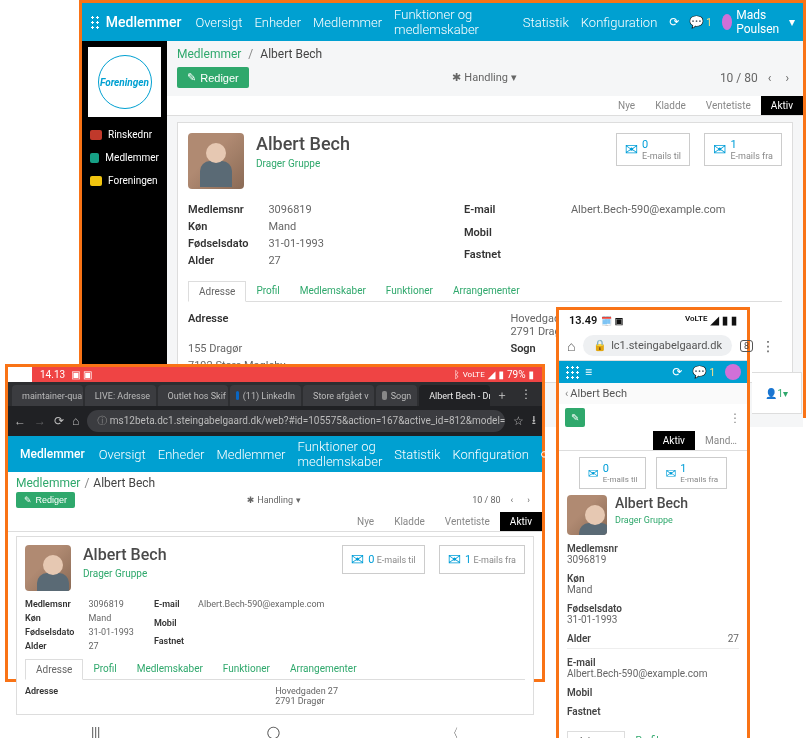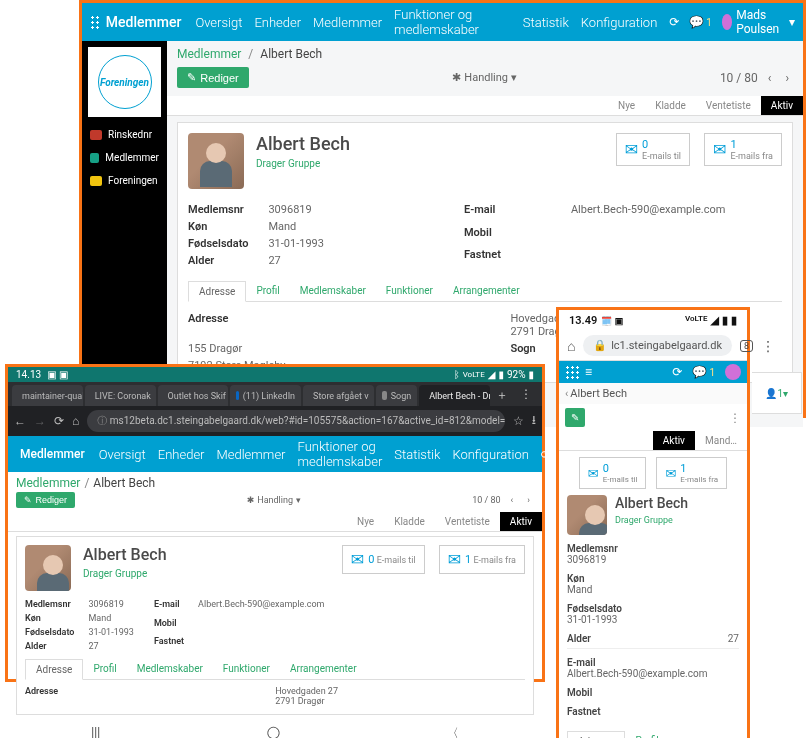--- a/index.html
+++ b/index.html
@@ -43,21 +43,21 @@
   .embox .cnt { color:#009ed8; font-size:11px;}
   .fields { display:flex; gap:40px; margin-top:14px; font-size:11px;}
   .fcol { display:grid; grid-template-columns:auto auto; column-gap:20px; row-gap:4px;}
   .lbl { color:#333; font-weight:600;}
   .val { color:#666;}
   .subtabs { display:flex; gap:0; margin-top:14px; border-bottom:1px solid #ddd;}
   .subtabs .st { padding:4px 10px; font-size:10px; color:#2fa86c;}
   .subtabs .st.active { border:1px solid #ddd; border-bottom:1px solid #fff; margin-bottom:-1px; color:#666;}
   .addr { margin-top:10px; display:grid; grid-template-columns:auto auto; column-gap:30px; row-gap:4px; font-size:11px;}
   
-  .tablet-statusbar { display:flex; align-items:flex-start; padding:2px 8px; background:#0f766e; color:#fff; font-size:10px;}
+  .tablet-statusbar { display:flex; align-items:flex-start; padding:2px 8px; background:#ef4444; color:#fff; font-size:10px;margin-left:24px;}
   .tablet-statusbar .r { margin-left:auto; display:flex; gap:3px; align-items:center;}
   .browser-tabs { display:flex; background:#2d2e31; padding:3px 4px 0; gap:2px; overflow:hidden;}
   .btab { background:#3b3c40; color:#bbb; font-size:9px; padding:3px 6px; border-radius:4px 4px 0 0; flex:1; white-space:nowrap; overflow:hidden; text-overflow:ellipsis; display:flex; gap:4px; align-items:center;}
   .btab.active { background:#202124; color:#eee;}
   .favicon { width:9px; height:9px; border-radius:2px;}
   .urlbar { background:#202124; display:flex; align-items:center; padding:4px 6px; gap:8px;}
   .urlbar .pill { flex:1; background:#3b3c40; border-radius:20px; padding:4px 10px; color:#bbb; font-size:10px; white-space:nowrap; overflow:hidden;}
   .urlbar .icon { color:#bbb; font-size:12px;}
   .navbtns { display:flex; justify-content:space-around; padding:6px 0;}
   
@@ -194,32 +194,32 @@
 
 <div class="border" style="left:5px;top:364px;width:540px;height:318px;">
   <div class="tablet-statusbar">
     <span>14.13</span>
     <span style="margin-left:6px;">▣ ▣</span>
     <span class="r">
       <span>ᛒ</span>
       <span style="font-size:8px;">VoLTE</span>
       <span>◢</span>
       <span>▮</span>
-      <span>92%</span>
+      <span>79%</span>
       <span>▮</span>
     </span>
   </div>
   <div class="browser-tabs">
     <div class="btab">
           <span class="favicon" style="background:#333"></span>
           <span>maintainer-qual</span>
         </div>
     <div class="btab">
           <span class="favicon" style="background:#c00"></span>
-          <span>LIVE: Coronak</span>
+          <span>LIVE: Adresse</span>
         </div>
     <div class="btab">
           <span class="favicon" style="background:#3a6"></span>
           <span>Outlet hos Skif</span>
         </div>
     <div class="btab">
           <span class="favicon" style="background:#0a66c2"></span>
           <span>(11) LinkedIn</span>
         </div>
     <div class="btab">

